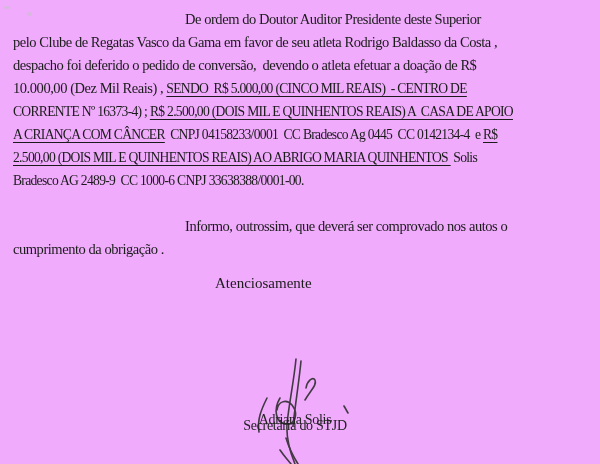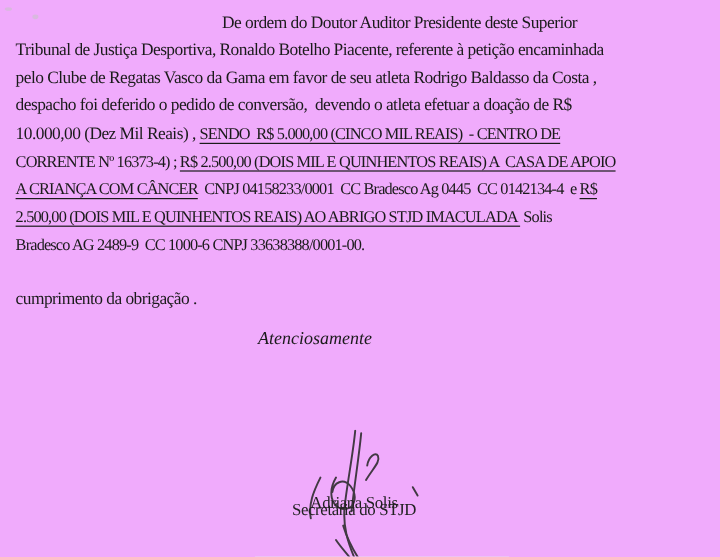--- a/index.html
+++ b/index.html
@@ -32,21 +32,20 @@
   .seg.u {
     text-decoration:underline;
     text-decoration-thickness:1.3px;
     text-underline-offset:2.5px;
   }
   .closing {
     margin-top:11px;
     padding-left:202px;
     font-size:15px;
     line-height:22px;
-    font-style:italic;
   }
   .signature-block {
     position:absolute; left:220px; top:358px;
     width:150px; height:106px;
   }
   .signature-block svg {
     position:absolute; left:0; top:0;
   }
   .sig-name, .sig-title {
     position:absolute; left:0; width:150px;
@@ -66,29 +65,29 @@
 </head>
 <body>
 
 <div class="page">
 
   <div class="speck s1"></div>
   <div class="speck s2"></div>
 
   <div class="body-text">
       <div class="line indent"><span class="seg">De ordem do Doutor Auditor Presidente deste Superior</span></div>
-      <div class="line"><span class="seg">Tribunal de Justiça Desportiva, Ronaldo Botelho Piacente, referente à petição encaminhada</span></div>
       <div class="line"><span class="seg">pelo Clube de Regatas Vasco da Gama em favor de seu atleta Rodrigo Baldasso da Costa ,</span></div>
       <div class="line"><span class="seg">despacho foi deferido o pedido de conversão,  devendo o atleta efetuar a doação de R$</span></div>
       <div class="line"><span class="seg">10.000,00 (Dez Mil Reais) , </span><span class="seg b u">SENDO  R$ 5.000,00 (CINCO MIL REAIS)  - CENTRO DE</span></div>
       <div class="line"><span class="seg b">CORRENTE Nº 16373-4) ; </span><span class="seg b u">R$ 2.500,00 (DOIS MIL E QUINHENTOS REAIS) A  CASA DE APOIO</span></div>
       <div class="line"><span class="seg b u">A CRIANÇA COM CÂNCER</span><span class="seg b">  CNPJ 04158233/0001  CC Bradesco Ag 0445  CC 0142134-4  e </span><span class="seg b u">R$</span></div>
-      <div class="line"><span class="seg b u">2.500,00 (DOIS MIL E QUINHENTOS REAIS) AO ABRIGO STJD IMACULADA </span><span class="seg b"> Solis</span></div>
+      <div class="line"><span class="seg b u">2.500,00 (DOIS MIL E QUINHENTOS REAIS) AO ABRIGO MARIA QUINHENTOS </span><span class="seg b"> Solis</span></div>
       <div class="line"><span class="seg b">Bradesco AG 2489-9  CC 1000-6 CNPJ 33638388/0001-00.</span></div>
       <div class="line spacer"></div>
+      <div class="line indent"><span class="seg">Informo, outrossim, que deverá ser comprovado nos autos o</span></div>
       <div class="line"><span class="seg">cumprimento da obrigação .</span></div>
       <div class="closing">Atenciosamente</div>
     </div>
 
   <div class="signature-block">
     <svg width="150" height="106" viewBox="0 0 150 106">
       <g fill="none" stroke="#2a2a2a" stroke-width="1.6" stroke-linecap="round" opacity="0.88">
         <path d="M76,1 C74,22 69,46 67,66 C66,82 70,94 75,106"></path>
         <path d="M81,3 C79,24 75,48 73,68"></path>
         <path d="M60,40 C53,52 56,64 65,66 C75,68 79,56 72,47 C66,40 58,44 57,52"></path>

